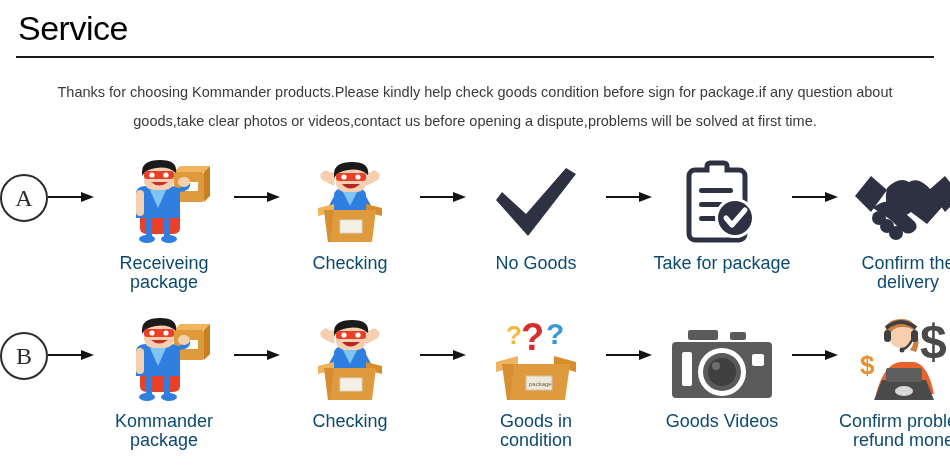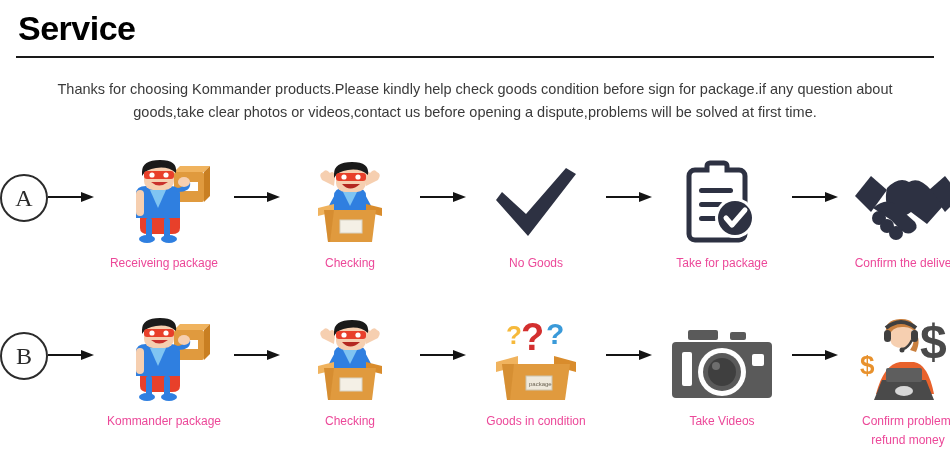--- a/index.html
+++ b/index.html
@@ -15,42 +15,42 @@
     overflow: hidden;
     position: relative;
   }
 
   
   .page-title {
     position: absolute;
     left: 18px;
     top: 8px;
     font-size: 34px;
-    font-weight: bold;
+    font-weight: normal;
     letter-spacing: -0.5px;
     color: #000000;
     line-height: 40px;
   }
   .title-rule {
     position: absolute;
     left: 16px;
     top: 56px;
     width: 918px;
     height: 2px;
     background: #1a1a1a;
   }
 
   .intro {
     position: absolute;
     left: 22px;
     top: 78px;
     width: 906px;
     text-align: center;
     font-size: 14.5px;
-    line-height: 23px;
+    line-height: 29px;
     color: #3a3a3a;
   }
 
   
   .flow-row {
     position: absolute;
     left: 0;
     width: 950px;
     display: flex;
     align-items: flex-start;
@@ -119,23 +119,23 @@
   .step-art {
     height: 84px;
     width: 140px;
     display: flex;
     align-items: flex-end;
     justify-content: center;
     position: relative;
   }
   .step-label {
     margin-top: 10px;
-    font-size: 12px;
+    font-size: 18px;
     line-height: 19px;
-    color: #ec4899;
+    color: #0c4a6e;
     text-align: center;
     white-space: pre-line;
   }
 
   svg { display: block; overflow: visible; }
 </style>
 </head>
 <body>
 
 <div class="page-title">Service</div>
@@ -388,21 +388,21 @@
         <rect x="58" y="4" width="16" height="8" rx="2" fill="#5a5a5a"></rect>
         <path d="M4 14 H96 a4 4 0 0 1 4 4 V66 a4 4 0 0 1 -4 4 H4 a4 4 0 0 1 -4 -4 V18 a4 4 0 0 1 4 -4 Z" fill="#5a5a5a"></path>
         <rect x="10" y="24" width="10" height="34" rx="2" fill="#ffffff"></rect>
         <rect x="80" y="26" width="12" height="12" rx="2" fill="#ffffff"></rect>
         <circle cx="50" cy="44" r="24" fill="#ffffff"></circle>
         <circle cx="50" cy="44" r="19" fill="#5a5a5a"></circle>
         <circle cx="50" cy="44" r="14" fill="#3f3f3f"></circle>
         <circle cx="44" cy="38" r="4" fill="#6e6e6e"></circle>
       </svg>
     </div>
-    <div class="step-label">Take Videos</div>
+    <div class="step-label">Goods Videos</div>
   </div>
 
   <div class="arrow-cell">
     <div class="arrow">
         <div class="shaft"></div>
         <div class="head"></div>
       </div>
   </div>
 
   <div class="step">

